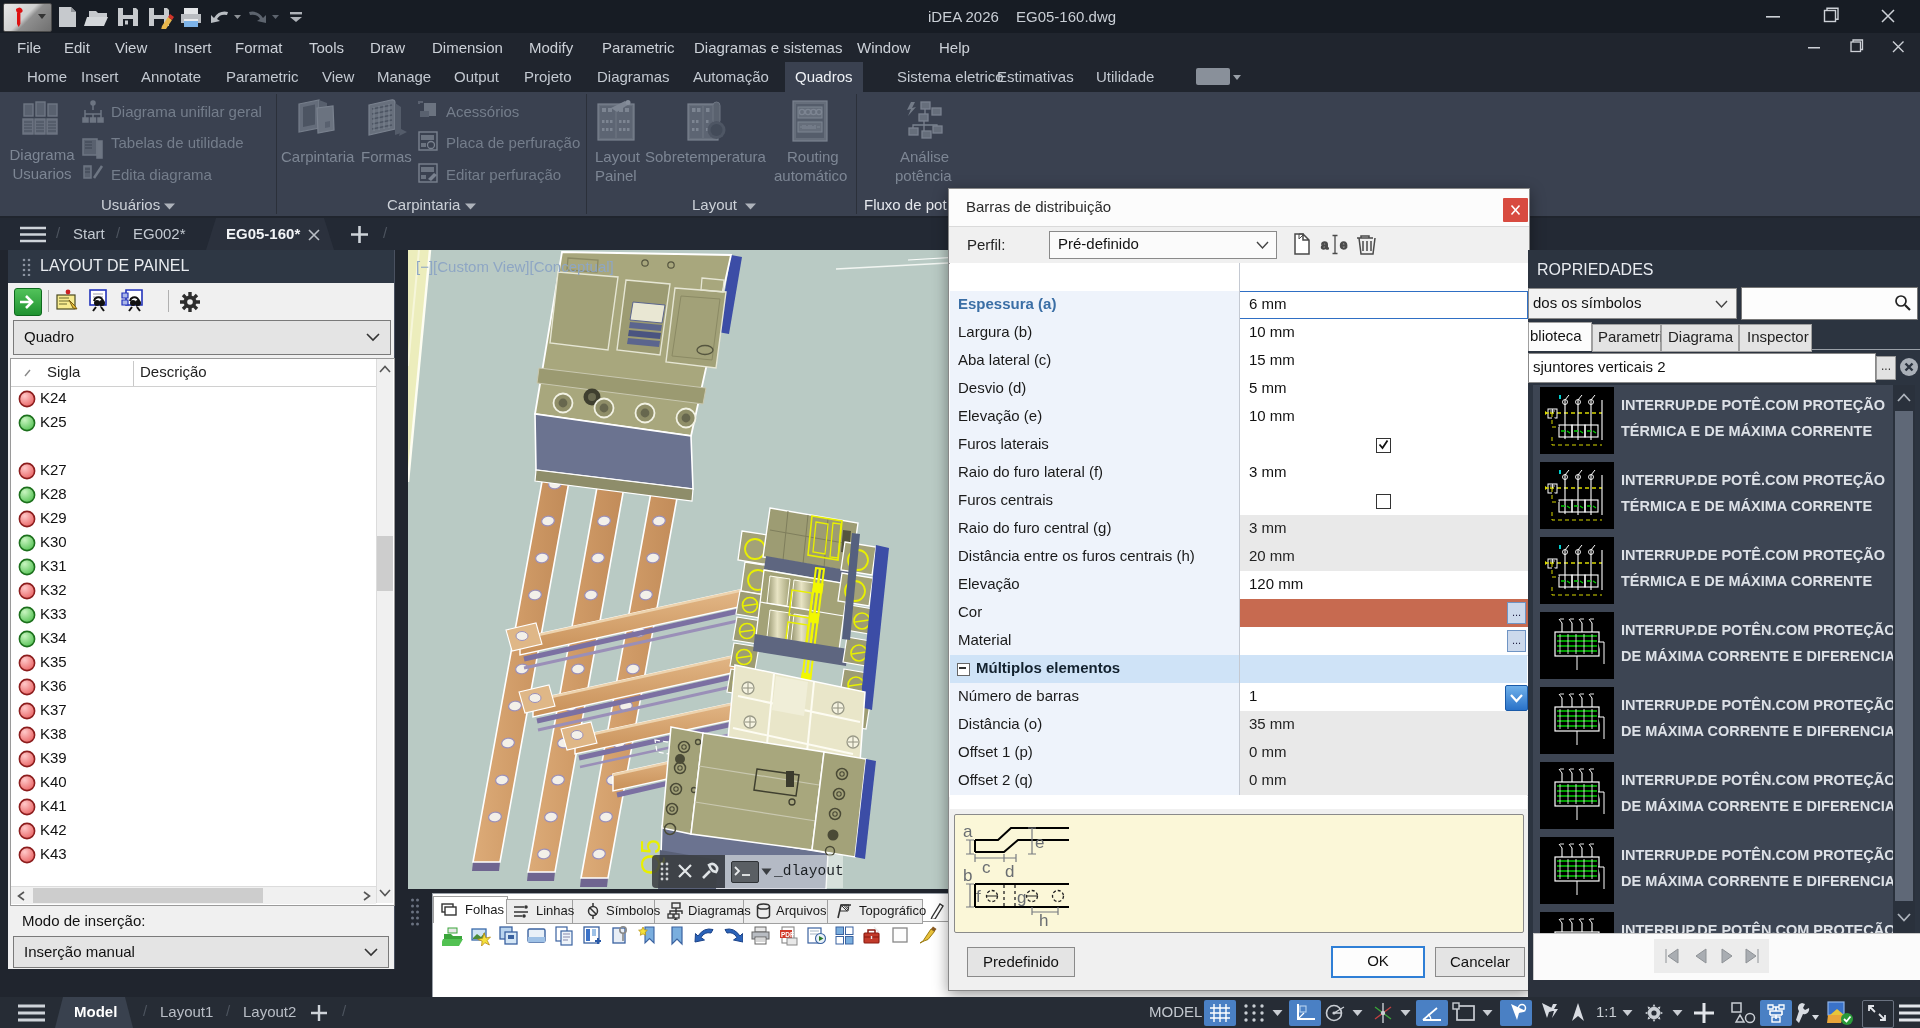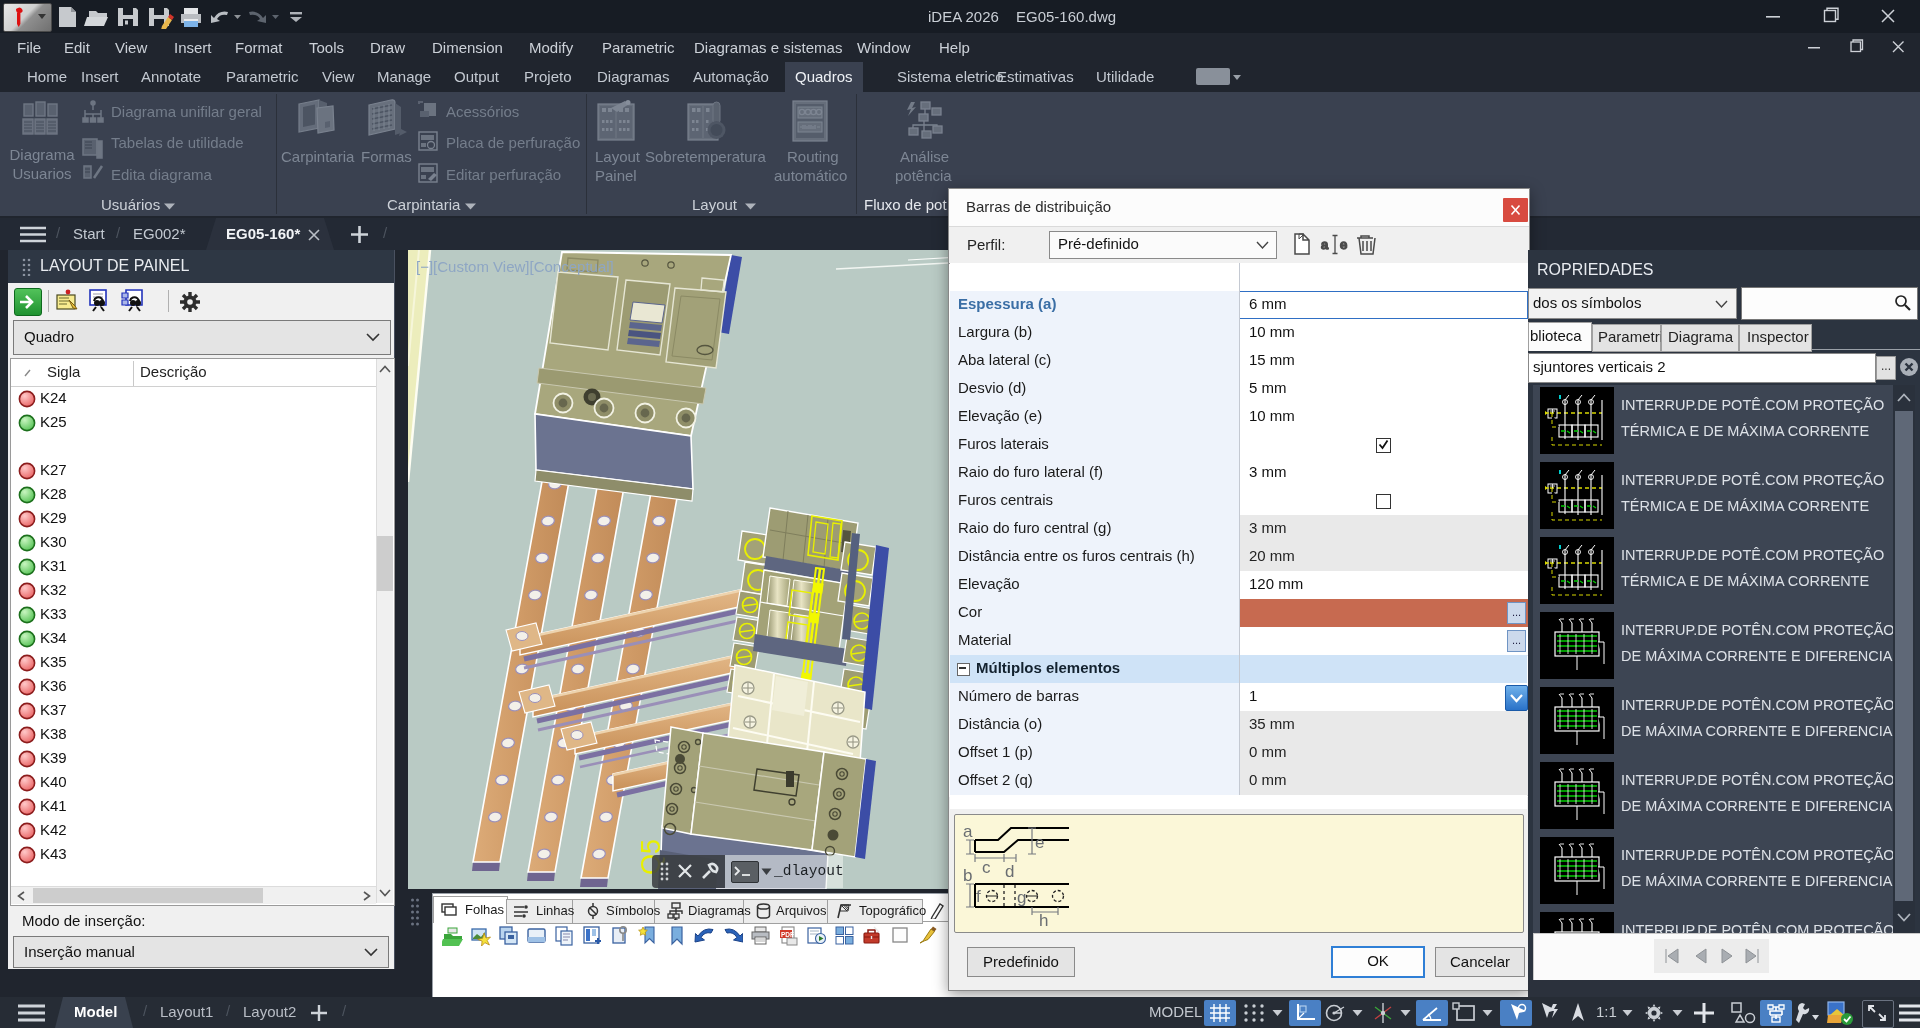--- a/index.html
+++ b/index.html
@@ -1206,21 +1206,21 @@
   <div class="txt abs" style="left:219px;top:78px;font-size:15px;color:#222;">Inspector</div>
   <div class="abs" style="left:0px;top:103px;width:346px;height:28px;background:#fff;border:1px solid #888;">
     <div class="txt abs" style="left:4px;top:4px;font-size:15px;color:#111;">sjuntores verticais 2</div>
   </div>
   <div class="abs" style="left:348px;top:106px;width:18px;height:22px;background:#e2e2e2;border:1px solid #999;font-size:12px;color:#333;text-align:center;line-height:18px;">...</div>
   <svg class="abs" style="left:371px;top:107px;" width="20" height="20" viewBox="0 0 20 20">
       <circle cx="10" cy="10" r="9" fill="#aab0b8"></circle>
       <path d="M6.5 6.5 l7 7 M13.5 6.5 l-7 7" stroke="#2c3440" stroke-width="2.4"></path>
     </svg>
 
-  <div class="abs" style="left:5px;top:135px;width:360px;height:548px;background:#3d4553;overflow:hidden;">
+  <div class="abs" style="left:5px;top:135px;width:360px;height:548px;background:#3d4553;overflow:hidden;font-weight:bold;">
   <div class="abs" style="left:0;top:2px;width:360px;height:67px;">
 <svg class="abs" style="left:7px;top:0;" width="74" height="67" viewBox="0 0 74 67">
 <rect width="74" height="67" fill="#000"></rect>
 <path d="M10 26 h52" stroke="#d8d800" stroke-width="1.3" stroke-dasharray="4 3"></path>
 <rect x="8" y="22" width="9" height="9" fill="none" stroke="#fff" stroke-width="1"></rect>
 <path d="M10 24 h5 M12.5 22 v9" stroke="#fff" stroke-width="0.8"></path>
 <path d="M5 26 l4 0" stroke="#d8d800" stroke-width="1.2"></path>
           <path d="M5 24 l3 2 l-3 2z" fill="#d8d800"></path>
 <path d="M25 13 v40 M38 13 v40 M51 13 v40 M62 13 v40" stroke="#fff" stroke-width="1.1"></path>
 <path d="M25 13 l4 -5 M38 13 l4 -5 M51 13 l4 -5" stroke="#fff" stroke-width="1"></path>

